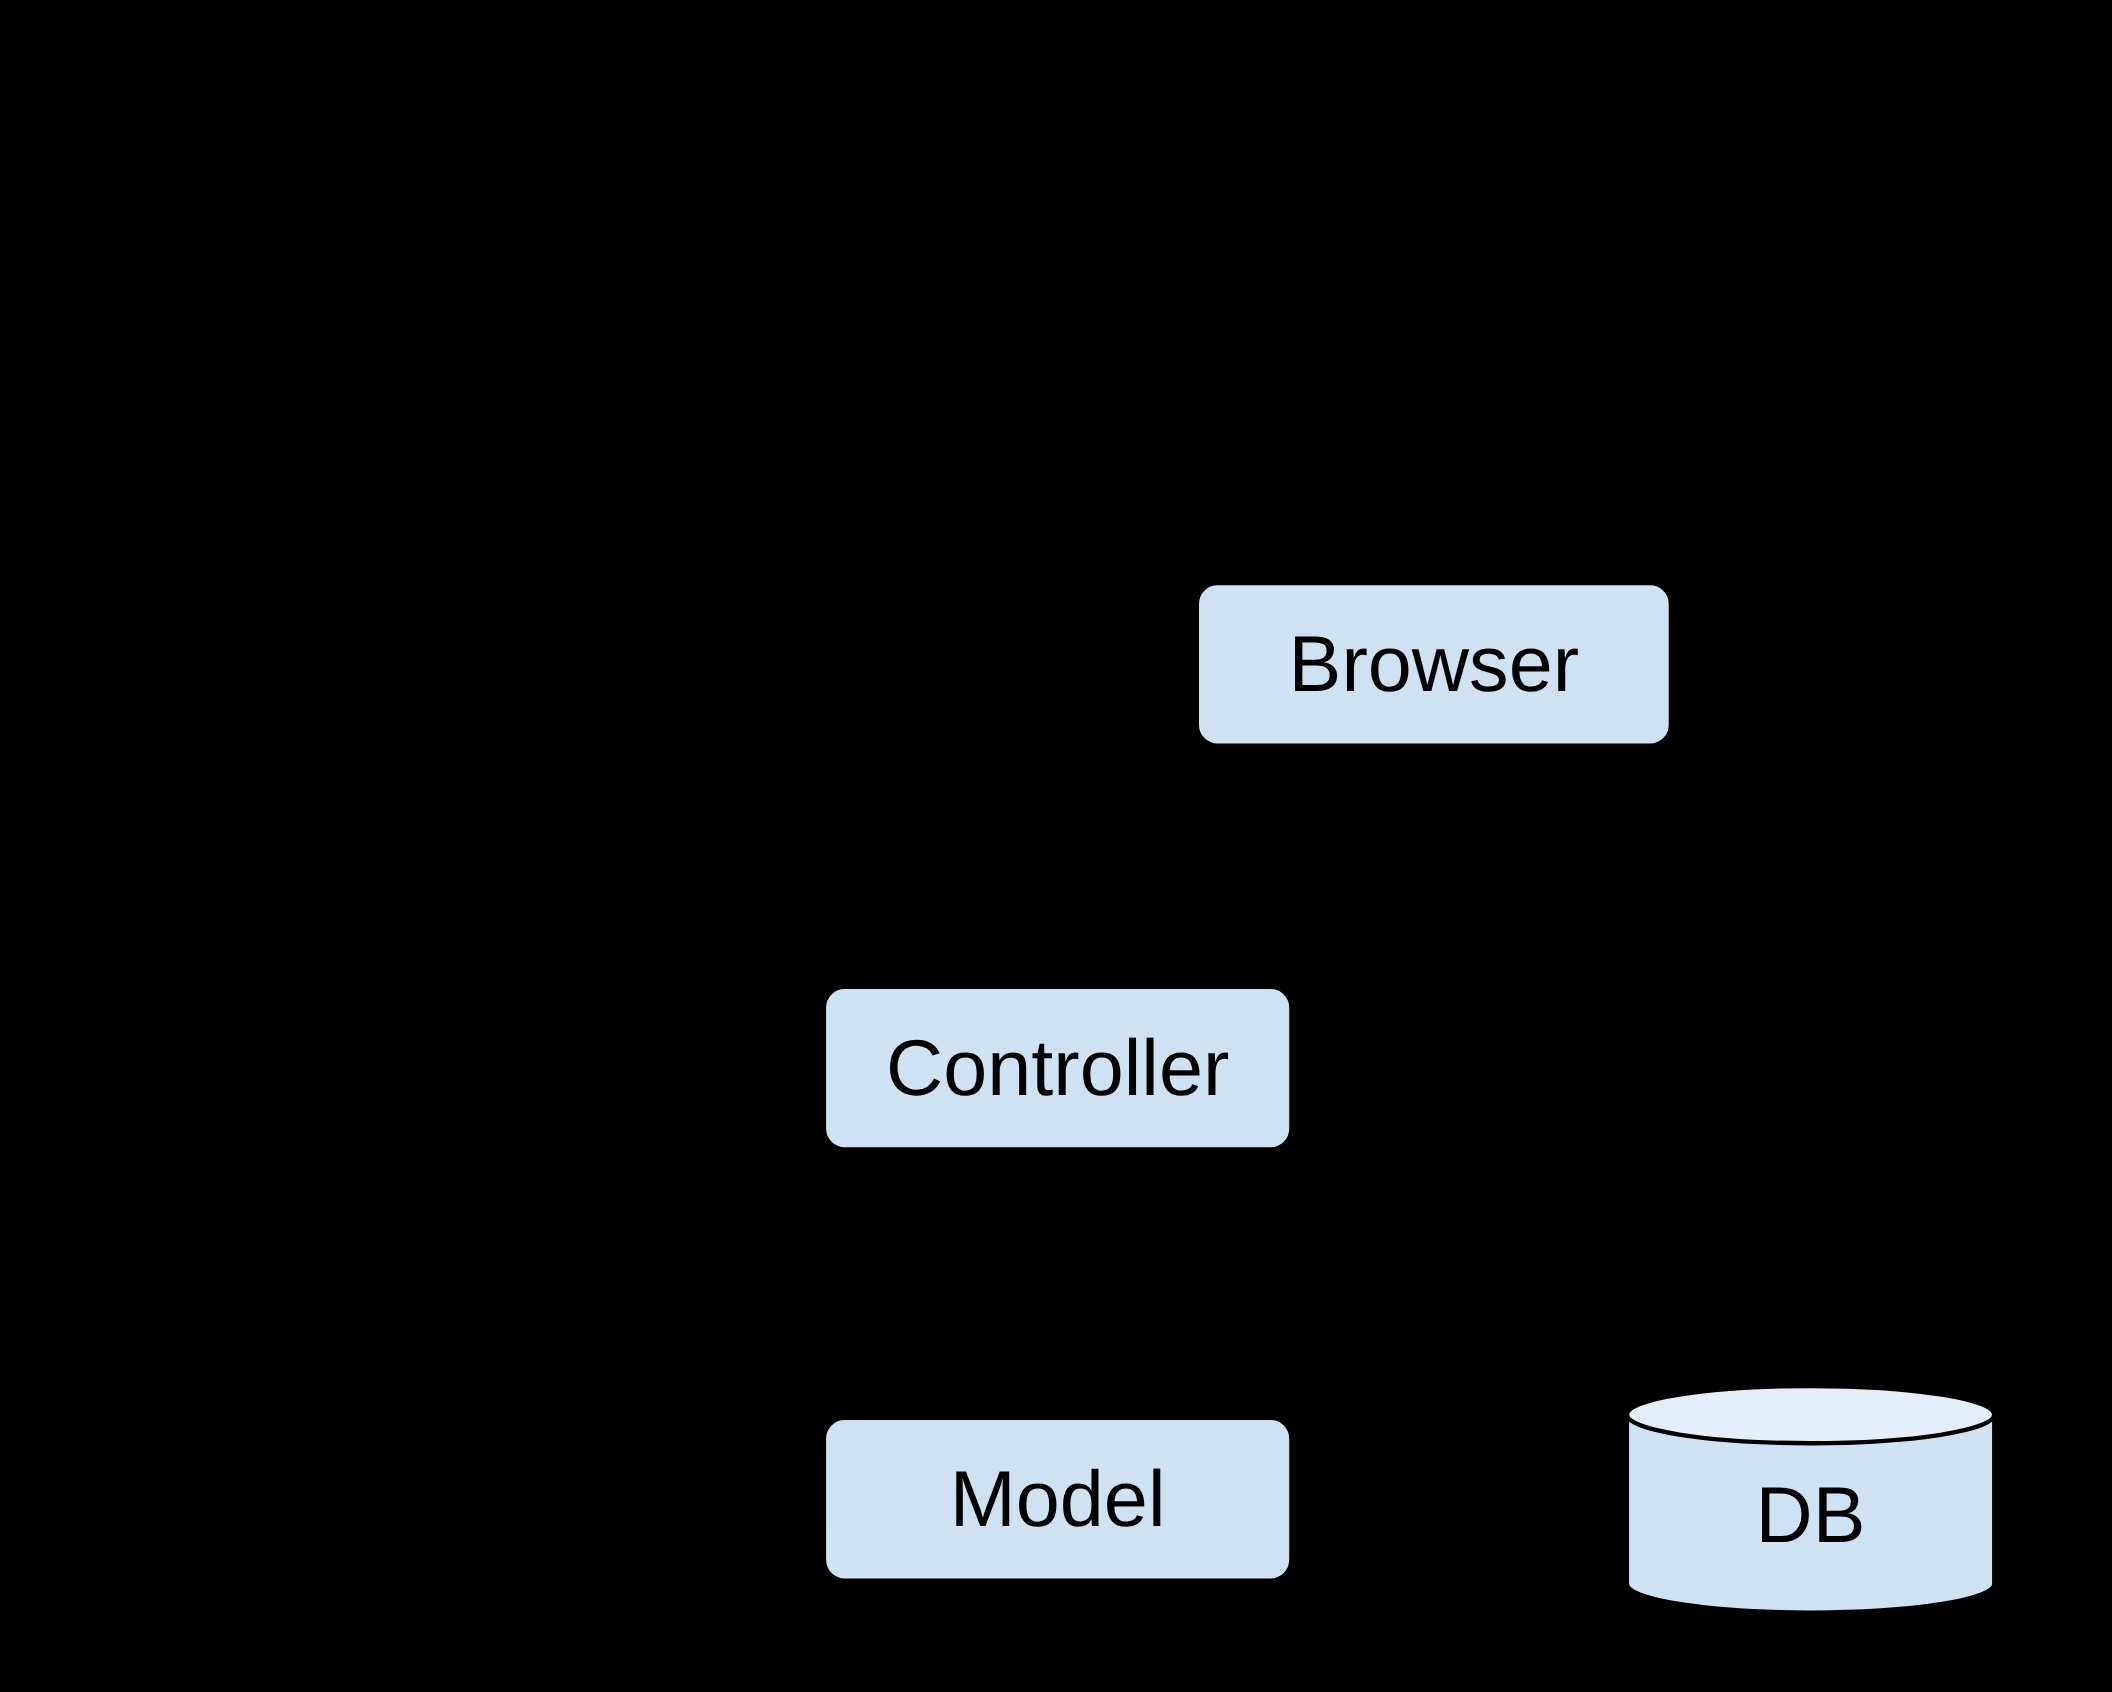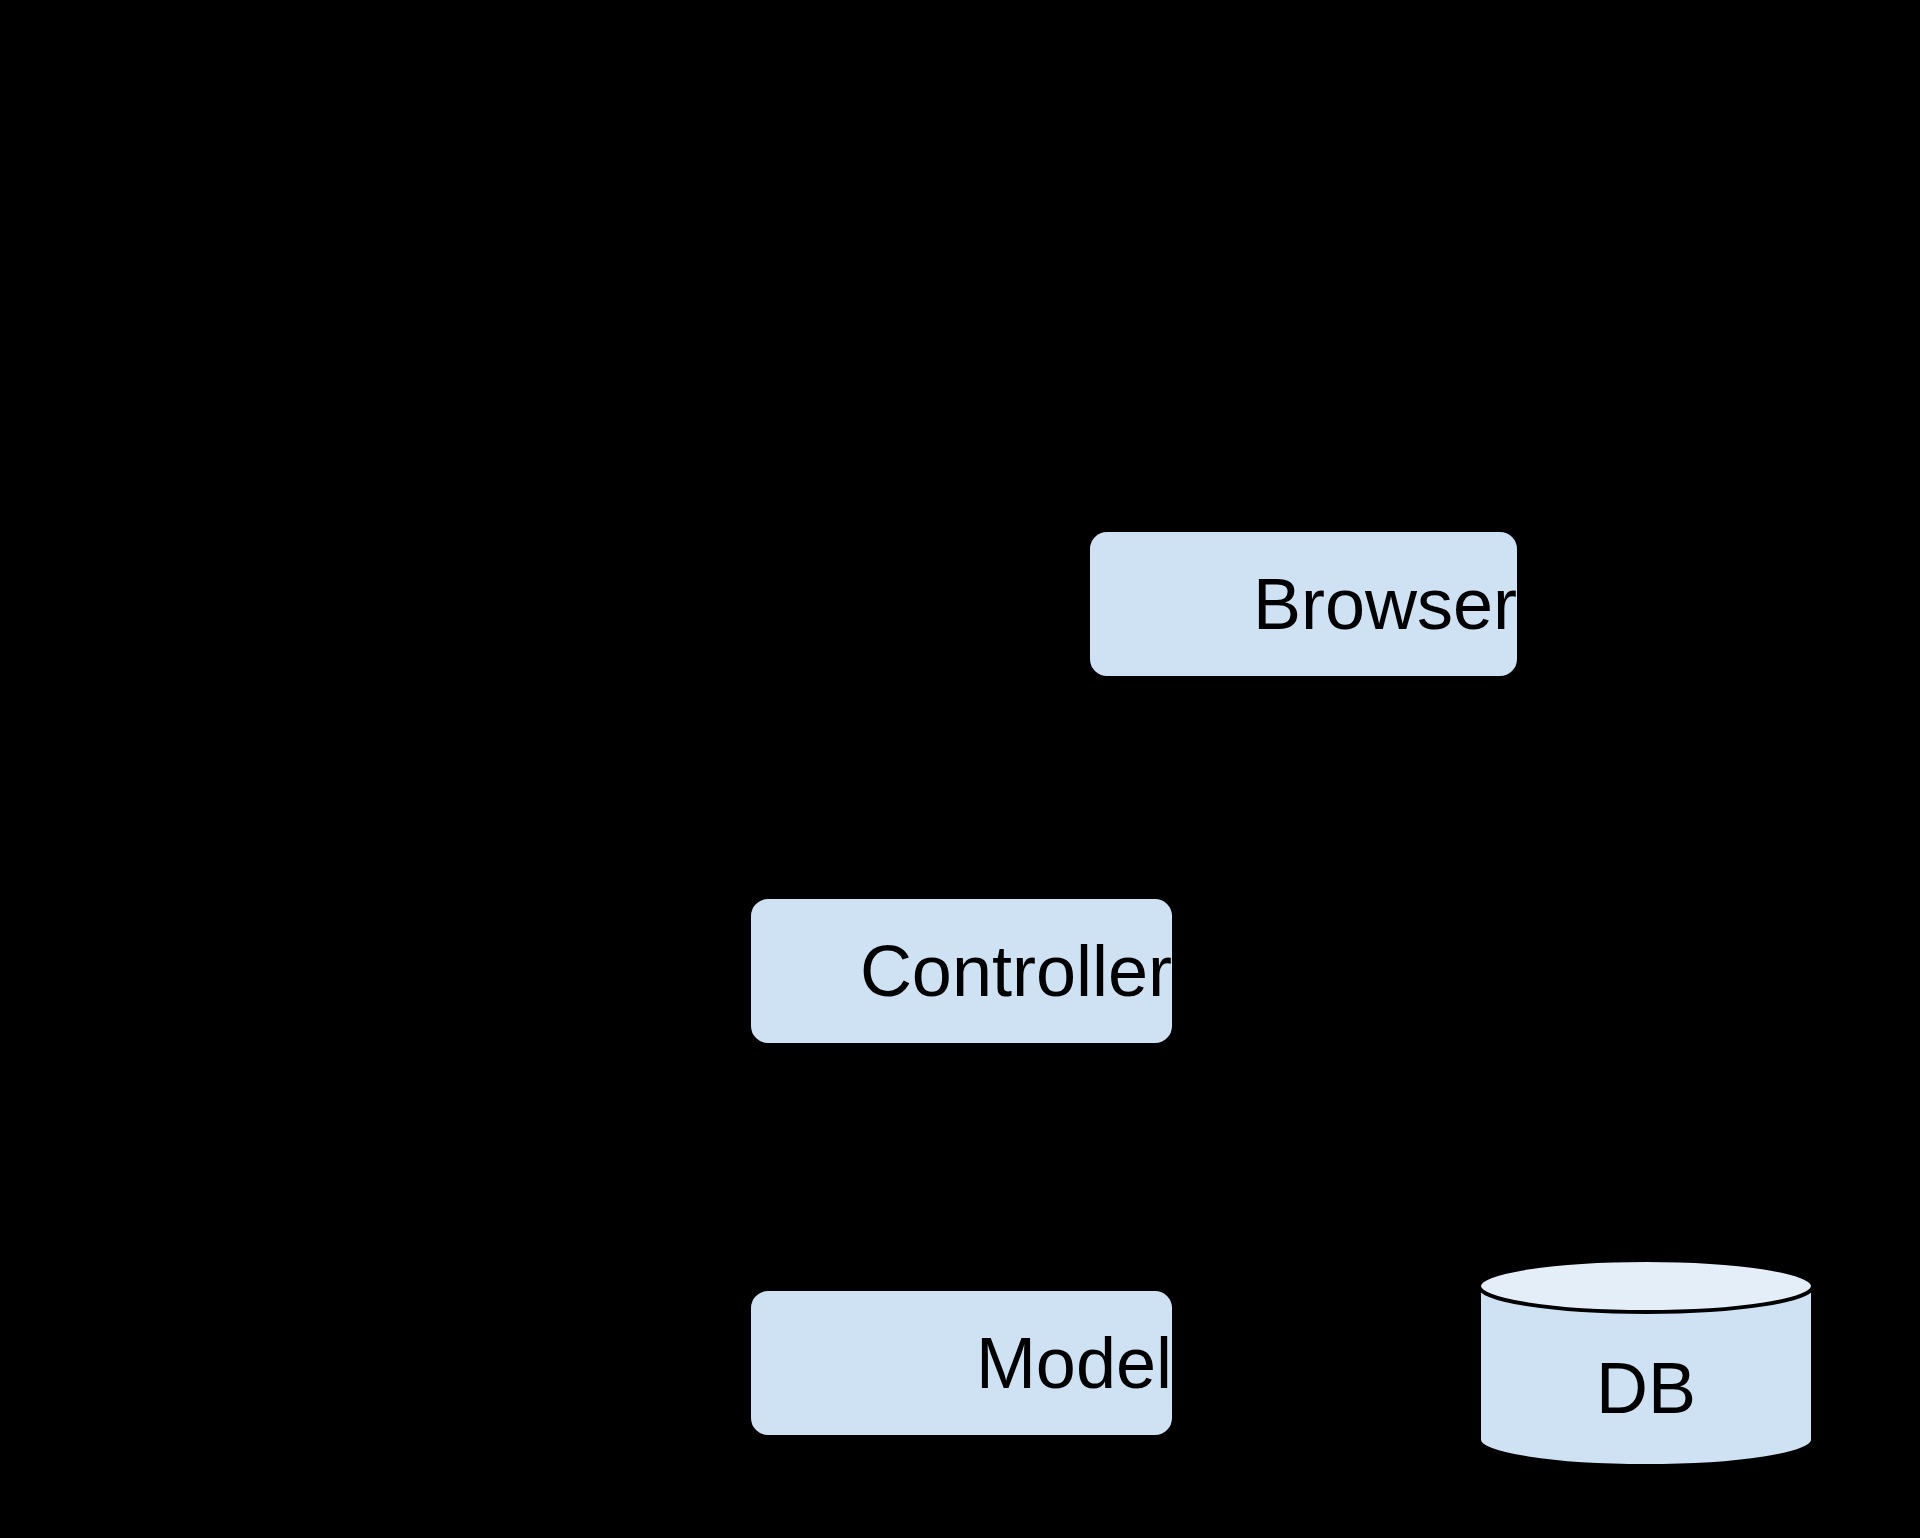--- a/index.html
+++ b/index.html
@@ -12,21 +12,21 @@
     width: 1920px;
     height: 1538px;
     overflow: hidden;
     background: var(--background, #000000);
     font-family: "Liberation Sans", sans-serif;
   }
   .node {
     position: absolute;
     display: flex;
     align-items: center;
-    justify-content: flex-end;
+    justify-content: center;
     box-sizing: border-box;
     background: var(--node-fill, #cfe2f3);
     border: 3px solid var(--node-stroke, #000000);
     border-radius: 20px;
     color: var(--label-color, #000000);
     font-size: 72px;
     line-height: 1;
     white-space: nowrap;
   }
   .cyl {
@@ -60,17 +60,17 @@
 
   <div class="node" style="left:748px; top:1288px; width:427px; height:150px;">
     <span>Model</span>
   </div>
 
   <svg class="cyl" style="left:1476px; top:1257px;" width="340" height="214" viewBox="0 0 340 214">
     <path d="M 3 29 L 3 183 A 167 26 0 0 0 337 183 L 337 29 Z" fill="#cfe2f3" stroke="#000000" stroke-width="4"></path>
     <ellipse cx="170" cy="29" rx="167" ry="26" fill="#e4eef9" stroke="#000000" stroke-width="4"></ellipse>
   </svg>
 
-  <div class="cyl-label" style="left:1476px; top:1313px; width:340px; height:130px;margin-top:10px;">
+  <div class="cyl-label" style="left:1476px; top:1313px; width:340px; height:130px;">
     <span>DB</span>
   </div>
 
 </div>
 
 </body></html>

